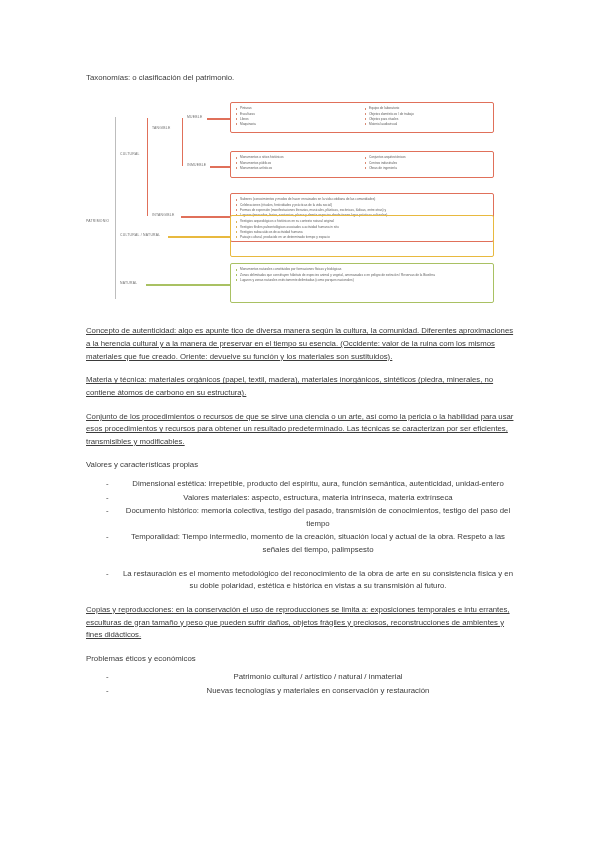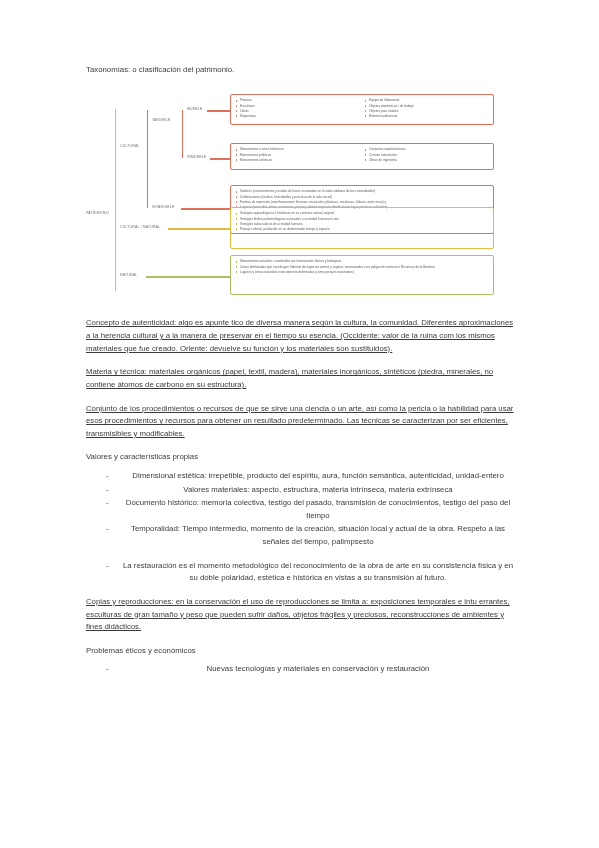--- a/index.html
+++ b/index.html
@@ -19,21 +19,21 @@
   .page {
     position: absolute;
     left: 0; top: 0;
     width: 599px;
     height: 848px;
     background: #fff;
   }
   .content {
     position: absolute;
     left: 86px;
-    top: 64px;
+    top: 72px;
     width: 428px;
   }
 
   
   .para {
     font-size: 7.8px;
     line-height: 1.62;
     letter-spacing: -0.02px;
     margin: 0 0 11px 0;
     text-align: left;
@@ -248,17 +248,18 @@
     </ul>
 
     <ul class="dashlist">
       <li>La restauración es el momento metodológico del reconocimiento de la obra de arte en su consistencia física y en su doble polaridad, estética e histórica en vistas a su transmisión al futuro.</li>
     </ul>
 
     <p class="para">Copias y reproducciones: en la conservación el uso de reproducciones se limita a: exposiciones temporales e intu errantes, esculturas de gran tamaño y peso que pueden sufrir daños, objetos frágiles y preciosos, reconstrucciones de ambientes y fines didácticos.</p>
 
     <p class="heading">Problemas éticos y económicos</p>
     <ul class="dashlist">
+      <li>Patrimonio cultural / artístico / natural / inmaterial</li>
       <li>Nuevas tecnologías y materiales en conservación y restauración</li>
     </ul>
 
   </div>
 </div>
 
 </body></html>

